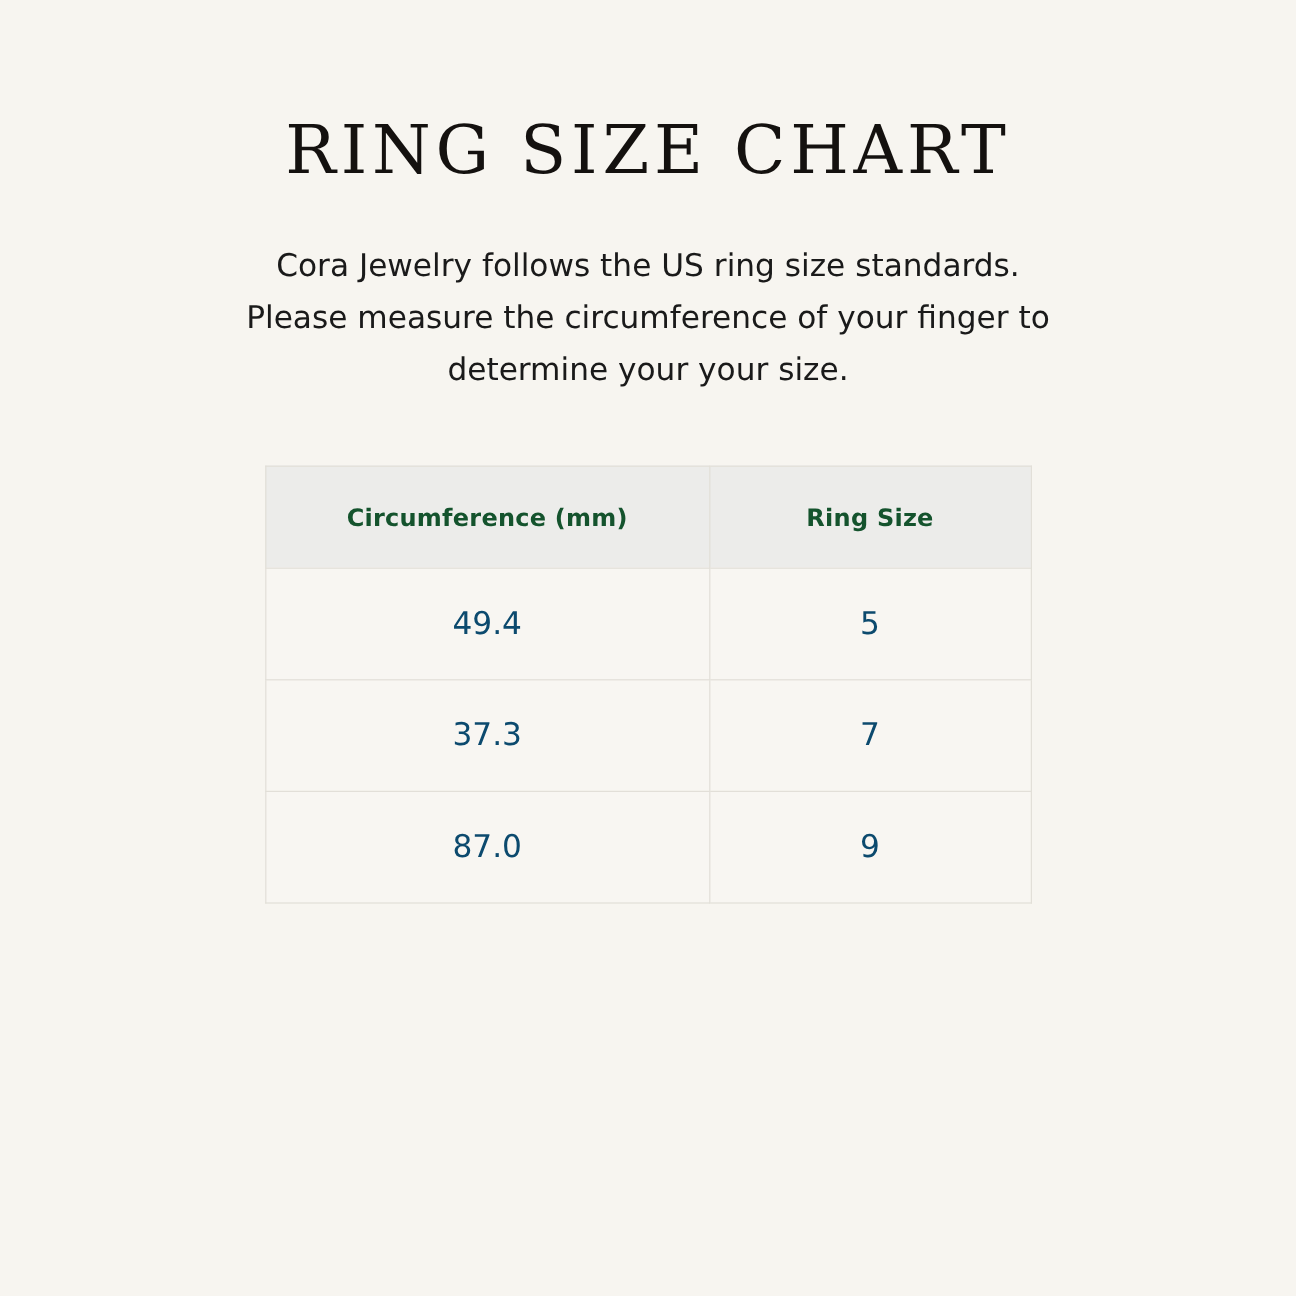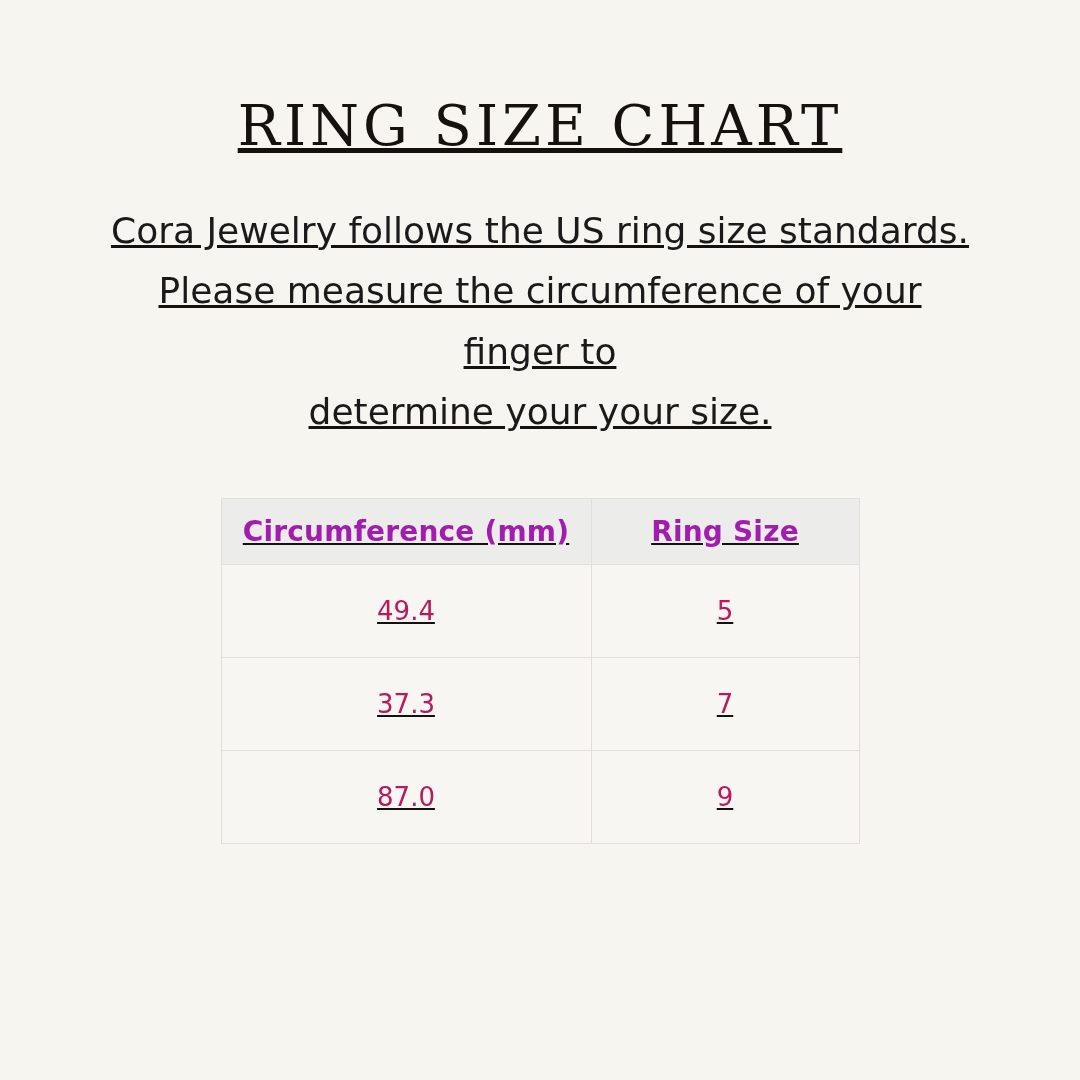--- a/index.html
+++ b/index.html
@@ -15,67 +15,66 @@
     overflow: hidden;
   }
   .page {
     width: 1080px;
     height: 992px;
     box-sizing: border-box;
     display: flex;
     flex-direction: column;
     align-items: center;
     padding-top: 95px;
-    text-decoration: underline;
   }
   .title {
     font-family: "DejaVu Serif", serif;
     font-size: 56px;
     font-weight: 400;
     letter-spacing: 4px;
     text-transform: uppercase;
     color: #14110f;
     margin: 0 0 44px 0;
     font-variant: small-caps;
     text-align: center;
     line-height: 1.1;
   }
   .intro {
     width: 860px;
     text-align: center;
-    font-size: 36px;
+    font-size: 26px;
     line-height: 1.68;
     color: #1a1a1a;
     margin: 0 0 56px 0;
     font-weight: 400;
   }
   .intro span { display: block; }
   table.size-table {
     border-collapse: collapse;
     width: 638px;
     table-layout: fixed;
   }
   table.size-table th,
   table.size-table td {
     border: 1px solid #e2dfd8;
     text-align: center;
   }
   table.size-table thead th {
     background: #ececea;
-    font-size: 28px;
+    font-size: 20px;
     font-weight: 700;
-    color: #a21caf;
-    padding: 16px 8px;
+    color: #14532d;
+    padding: 30px 8px;
     letter-spacing: 0.2px;
   }
   table.size-table tbody td {
     background: #f8f6f2;
     font-size: 26px;
     font-weight: 400;
-    color: #be185d;
+    color: #0c4a6e;
     padding: 31px 9px;
   }
   .col-circ { width: 370px; }
   .col-size { width: 268px; }
 </style>
 </head>
 <body>
 
 <div class="page">
 

